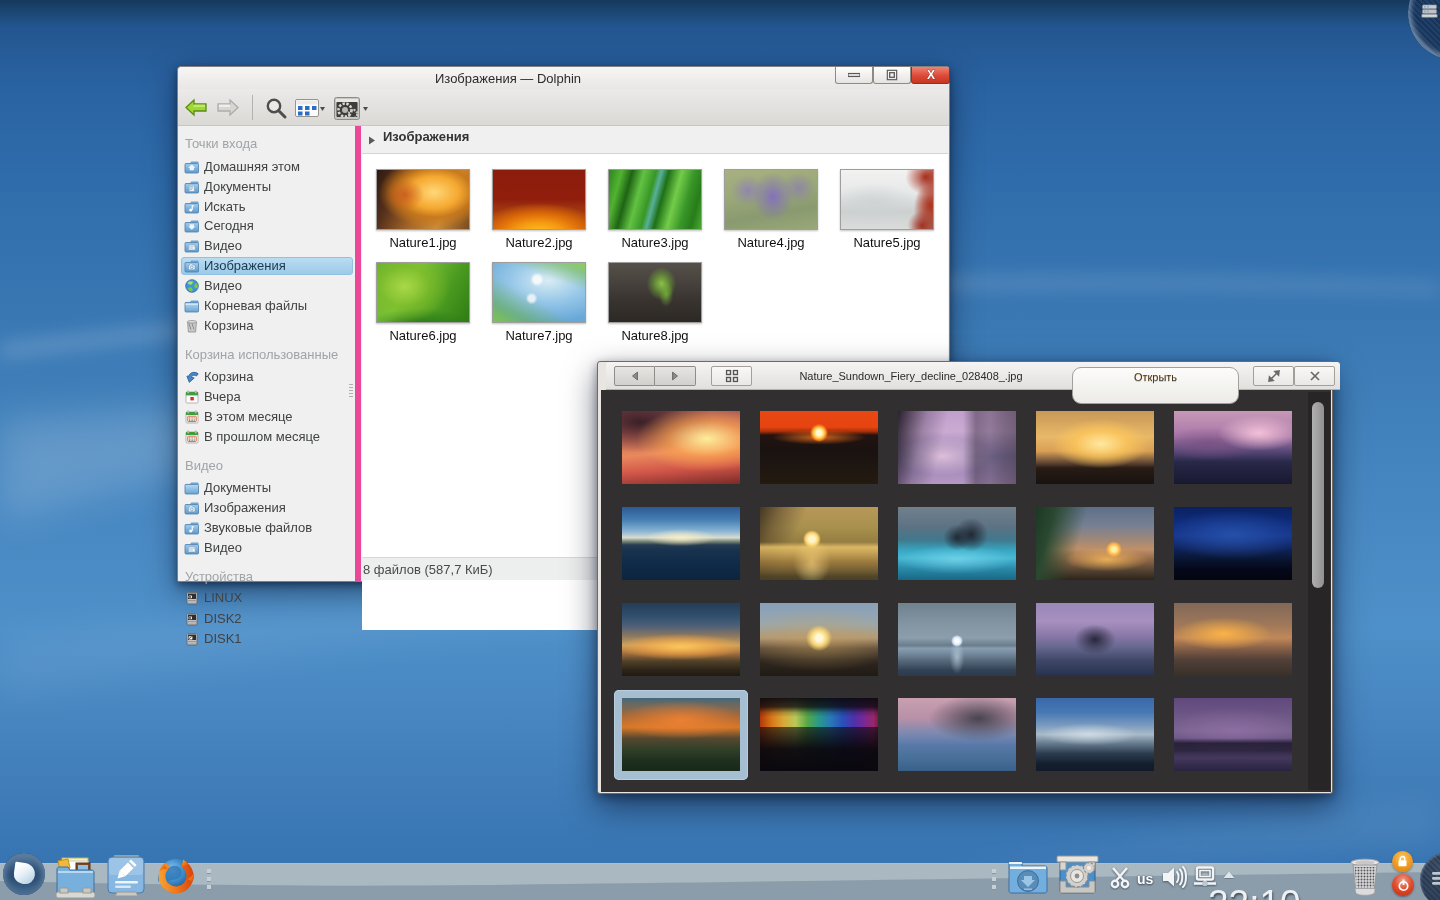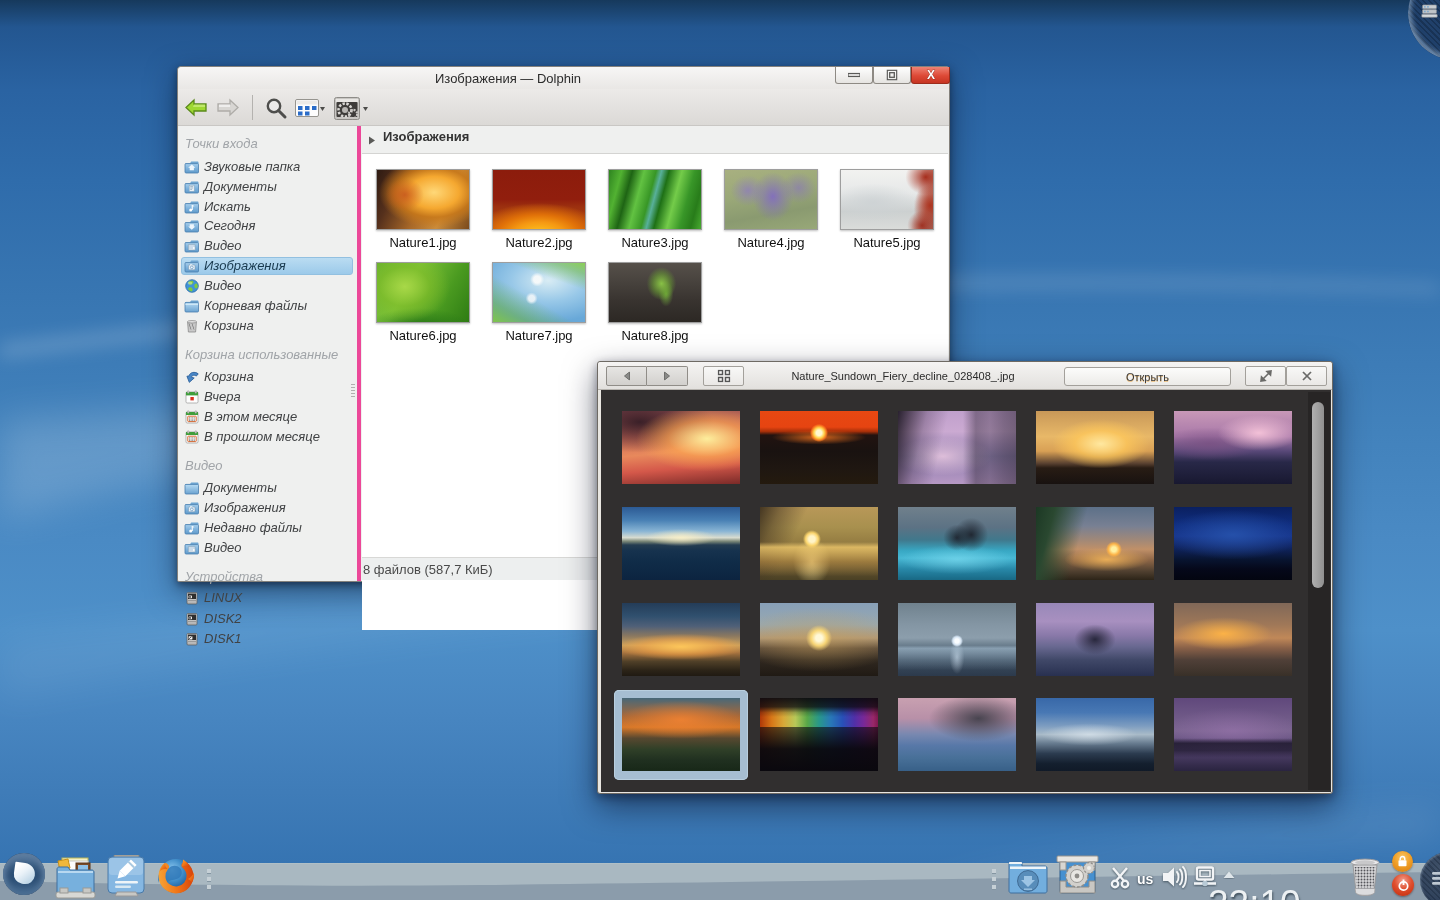--- a/index.html
+++ b/index.html
@@ -20,21 +20,21 @@
   font-size:13px; color:#2b2b2b; white-space:nowrap; }
 .wbtn { position:absolute; top:0; height:17px; width:38px; border:1px solid #8e8a84;
   border-top:none; border-radius:0 0 3px 3px; background:linear-gradient(#fefefe,#e6e4e1); }
 #d-min { left:657px; } #d-max { left:695px; }
 #d-close { left:733px; width:39px; background:linear-gradient(#ef8273,#dd4936 55%,#c63422);
   border-color:#9c2c1c; }
 .wbtn svg { position:absolute; left:50%; top:50%; transform:translate(-50%,-50%); }
 #d-toolbar { position:absolute; left:0; top:22px; width:100%; height:37px;
   background:linear-gradient(#eceae8,#dbd9d6); border-bottom:1px solid #c9c7c4; }
 #d-side { position:absolute; left:0; top:59px; width:183px; bottom:0; background:#eff0ef;
-  border-right:4px solid #ec4899; border-radius:0 0 0 2px;font-style:italic; }
+  border-right:6px solid #ec4899; border-radius:0 0 0 2px; }
 #d-crumb { position:absolute; left:184px; top:59px; right:0; height:27px; background:#eff0ef; }
 #d-files { position:absolute; left:184px; top:86px; right:1px; height:477px; background:#fff;
   border-top:1px solid #d4d4d2; }
 #d-status { position:absolute; left:184px; bottom:1px; right:1px; height:23px; background:#edefef;
   border-top:1px solid #d8d8d6; font-size:13px; color:#4a4a4a; padding:4px 0 0 1px; border-radius:0 0 2px 0;}
 
 .sideh { position:absolute; left:7px; font-size:13px; color:#a0a4a8; white-space:nowrap; }
 .sitem { position:absolute; left:6px; height:20px; white-space:nowrap; }
 .sitem .ic { position:absolute; left:0; top:2px; width:16px; height:16px; }
 .sitem .tx { position:absolute; left:20px; top:2px; font-size:13px; color:#404244; }
@@ -42,31 +42,31 @@
   background:linear-gradient(#badcf2,#9ccaea); border:1px solid #92c0e0; }
 
 .dthumb { position:absolute; width:94px; height:61px; border:1px solid #9e9e9e;
   box-shadow:0 1px 2px rgba(0,0,0,.25); }
 .dlabel { position:absolute; width:116px; text-align:center; font-size:13px; color:#111; }
 
 
 #viewer { left:597px; top:361px; width:736px; height:433px; background:#e9e6e1;
   border:1px solid #6e6a64; border-radius:3px;
   box-shadow:0 12px 32px rgba(5,10,30,.55), 0 3px 10px rgba(5,10,30,.4); }
-#v-title { position:absolute; left:0; top:0; width:100%; height:28px;
+#v-title { position:absolute; left:8px; top:0; width:100%; height:28px;
   background:linear-gradient(#f5f4f3,#e2e0dd); border-bottom:1px solid #b5b2ad; border-radius:3px 3px 0 0;}
 #v-title .ttl { position:absolute; left:146px; right:270px; top:8px; text-align:center;
   font-size:11px; color:#2b2b2b; white-space:nowrap; }
 .vbtn { position:absolute; top:4px; height:20px; border:1px solid #908d88;
   background:linear-gradient(#e6e5e3,#d2d0cd); }
 #v-back { left:8px; width:41px; border-radius:2px 0 0 2px; }
 #v-fwd { left:49px; width:41px; border-radius:0 2px 2px 0; border-left:none; }
 #v-grid { left:105px; width:41px; border-radius:2px; border-color:#a3a09b;
   background:linear-gradient(#f8f8f7,#eae8e6); }
-#v-open { position:absolute; left:466px; top:5px; width:167px; height:19px; border:1px solid #a3a09b; border-radius:3px;
+#v-open { position:absolute; left:466px; top:5px; width:167px; height:37px; border:1px solid #a3a09b; border-radius:9px;
   background:linear-gradient(#fcfcfb,#ecebe8); font-size:11px; color:#383838; text-align:center;
   padding-top:3px; text-shadow:0 1px 0 rgba(233,150,30,.55); }
 #v-fs { left:647px; width:41px; border-radius:2px; border-color:#a3a09b;
   background:linear-gradient(#f8f8f7,#eae8e6); }
 #v-close { left:688px; width:41px; border-radius:2px; border-color:#a3a09b;
   background:linear-gradient(#f8f8f7,#eae8e6); }
 .vbtn svg { position:absolute; left:50%; top:50%; transform:translate(-50%,-50%); }
 #v-content { position:absolute; left:3px; top:28px; width:730px; height:402px; background:#312f2f; }
 #v-scroll { position:absolute; left:707px; top:2px; width:22px; height:398px; background:#272525; }
 #v-thumbpos { position:absolute; left:4px; top:10px; width:12px; height:186px; border-radius:6px;
@@ -335,21 +335,21 @@
     <div style="position:absolute;right:2px;top:258px;width:4px;height:14px;
       background:repeating-linear-gradient(180deg,#b0b0ae 0 1px,rgba(0,0,0,0) 1px 3px)"></div>
     <div class="sideh" style="top:10px">Точки входа</div>
     <div id="d-sel"></div>
     <div class="sitem" style="top:31px">
         <svg class="ic" viewBox="0 0 16 16">
           <path d="M1,5.2 C1,4.6 1.4,4.2 2,4.2 L6,4.2 L7.2,2.6 L13.5,2.6 C14.1,2.6 14.5,3 14.5,3.6 L14.5,5.2 Z" fill="#6fa6d2"></path>
           <rect x="1" y="4.6" width="13.5" height="9.4" rx="1" fill="url(#fgrad)" stroke="#4a7fae" stroke-width=".8"></rect>
           <path d="M7.8,6 L11.4,9.2 L9.9,9.2 L9.9,11.6 L5.7,11.6 L5.7,9.2 L4.2,9.2 Z" fill="#eef6fc" transform="translate(0,-0.4)"></path>
         </svg>
-        <span class="tx">Звуковые папка</span>
+        <span class="tx">Домашняя этом</span>
       </div>
     <div class="sitem" style="top:51px">
         <svg class="ic" viewBox="0 0 16 16">
           <path d="M1,5.2 C1,4.6 1.4,4.2 2,4.2 L6,4.2 L7.2,2.6 L13.5,2.6 C14.1,2.6 14.5,3 14.5,3.6 L14.5,5.2 Z" fill="#6fa6d2"></path>
           <rect x="1" y="4.6" width="13.5" height="9.4" rx="1" fill="url(#fgrad)" stroke="#4a7fae" stroke-width=".8"></rect>
           <rect x="5.2" y="6.2" width="5" height="6" fill="#f4f8fb" stroke="#8aa8c0" stroke-width=".6"></rect>
           <path d="M6.2,7.6 h3 M6.2,9 h3 M6.2,10.4 h2" stroke="#7a98b0" stroke-width=".7"></path>
         </svg>
         <span class="tx">Документы</span>
       </div>
@@ -474,21 +474,21 @@
         <span class="tx">Изображения</span>
       </div>
     <div class="sitem" style="top:392px">
         <svg class="ic" viewBox="0 0 16 16">
           <path d="M1,5.2 C1,4.6 1.4,4.2 2,4.2 L6,4.2 L7.2,2.6 L13.5,2.6 C14.1,2.6 14.5,3 14.5,3.6 L14.5,5.2 Z" fill="#6fa6d2"></path>
           <rect x="1" y="4.6" width="13.5" height="9.4" rx="1" fill="url(#fgrad)" stroke="#4a7fae" stroke-width=".8"></rect>
           <circle cx="6.7" cy="11" r="1.5" fill="#fff"></circle>
           <rect x="7.7" y="6.4" width="1.1" height="4.6" fill="#fff"></rect>
           <path d="M7.7,6.4 C8.8,6.2 10,6.8 10.4,7.6 L8.8,7.3 C8.4,7.1 8,7 7.7,7.2 Z" fill="#fff"></path>
         </svg>
-        <span class="tx">Недавно файлы</span>
+        <span class="tx">Звуковые файлов</span>
       </div>
     <div class="sitem" style="top:412px">
         <svg class="ic" viewBox="0 0 16 16">
           <path d="M1,5.2 C1,4.6 1.4,4.2 2,4.2 L6,4.2 L7.2,2.6 L13.5,2.6 C14.1,2.6 14.5,3 14.5,3.6 L14.5,5.2 Z" fill="#6fa6d2"></path>
           <rect x="1" y="4.6" width="13.5" height="9.4" rx="1" fill="url(#fgrad)" stroke="#4a7fae" stroke-width=".8"></rect>
           <rect x="4.4" y="6.4" width="6.8" height="5.6" rx=".6" fill="#f4f8fb" stroke="#7a98b0" stroke-width=".6"></rect>
           <path d="M5.4,7.4 h1.2 v1.2 h-1.2 Z M5.4,9.4 h1.2 v1.2 h-1.2 Z M7.4,7.4 h1.2 v1.2 h-1.2 Z M7.4,9.4 h1.2 v1.2 h-1.2 Z M9.4,7.4 h1.2 v1.2 h-1.2 Z" fill="#6f9ac2"></path>
         </svg>
         <span class="tx">Видео</span>
       </div>

